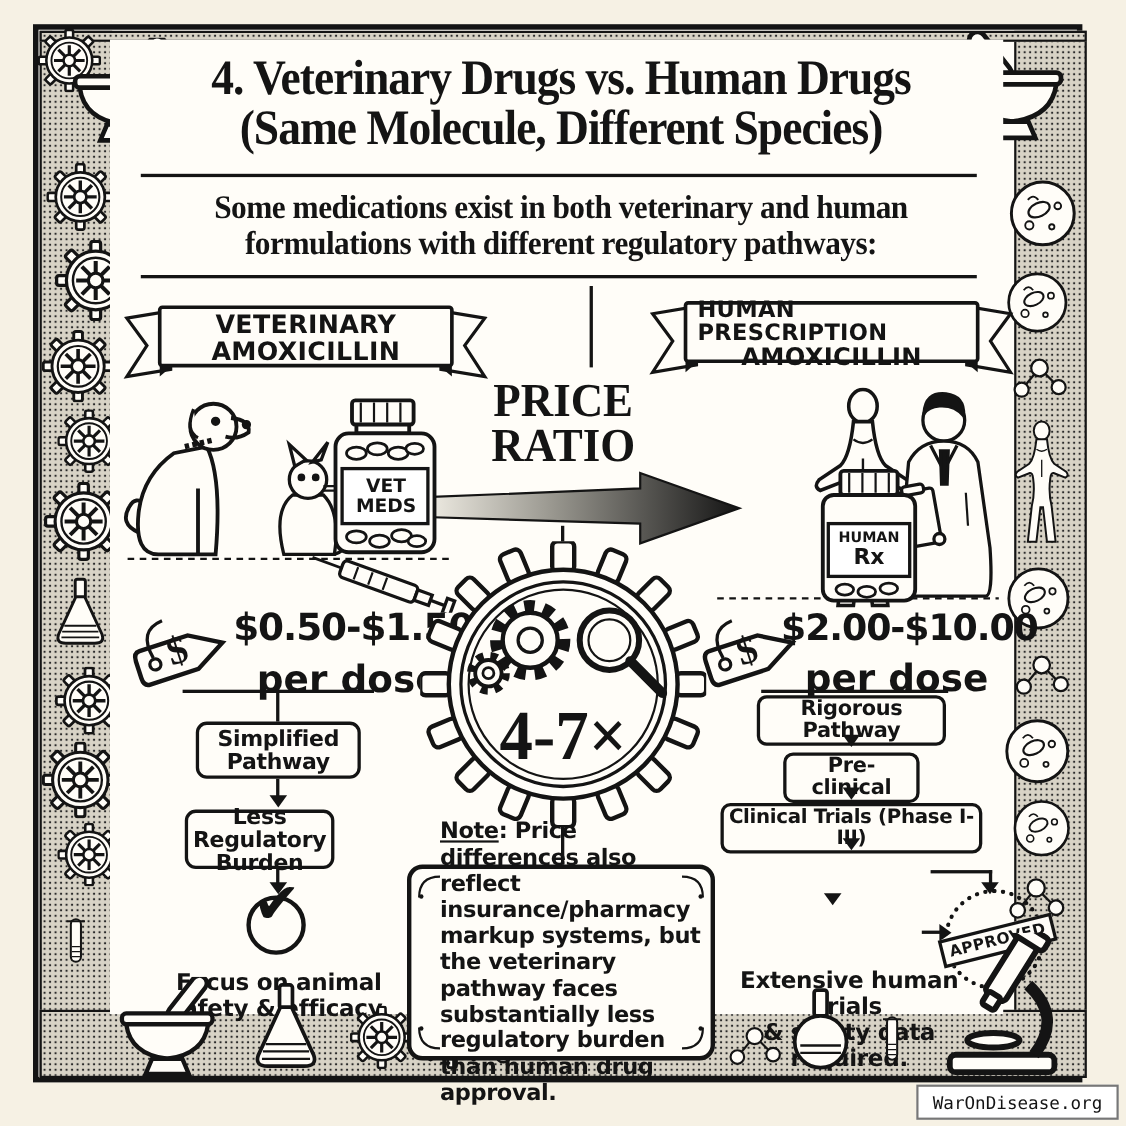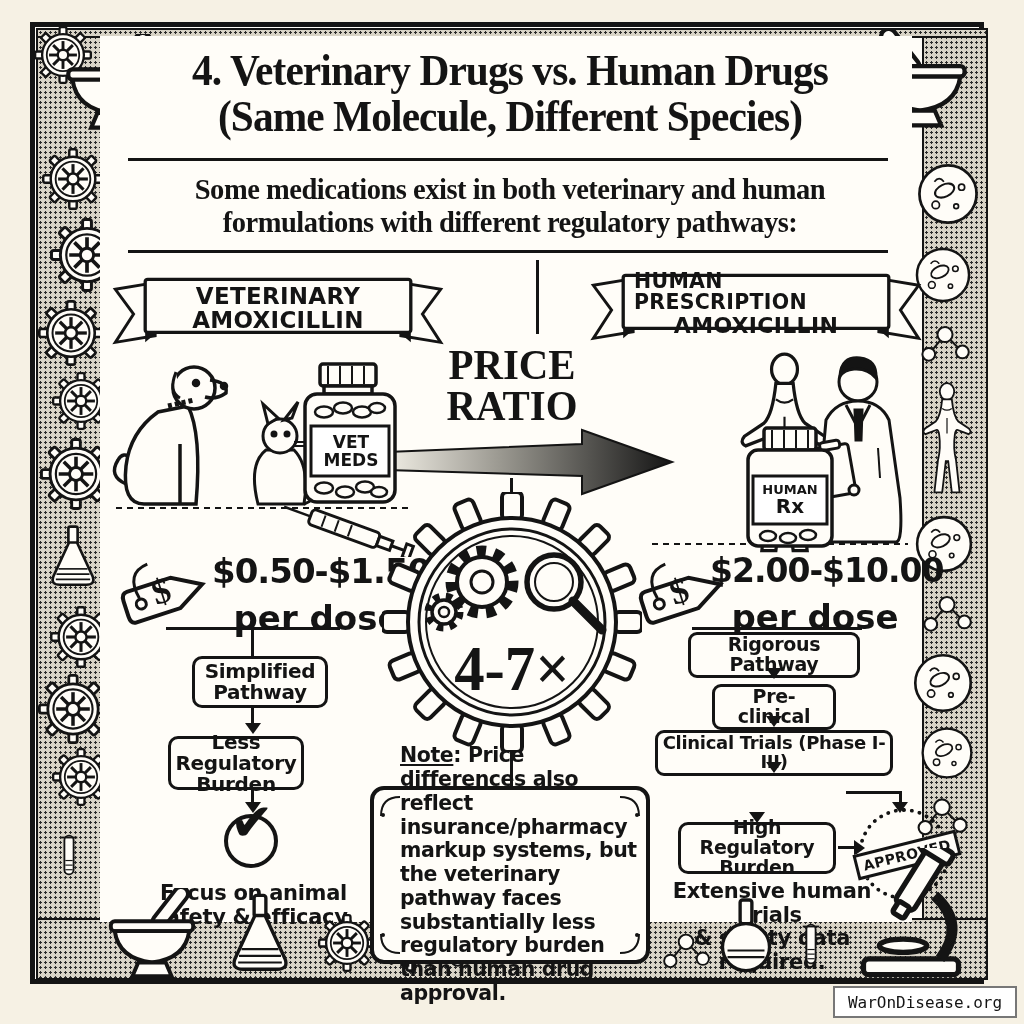--- a/index.html
+++ b/index.html
@@ -429,21 +429,21 @@
     </g>
   </svg>
   <span class="tagdollar" style="left:670px;top:570px">$</span>
   <div class="pricetxt" style="left:710px;top:554px">
     <div class="p1" style="font-size:33px">$2.00-$10.00</div>
     <div class="p2">per dose</div>
   </div>
 
   <div class="hl" style="left:166px;top:627px;width:174px"></div>
   <div class="vplain" style="left:251px;top:627px;height:29px"></div>
-  <div class="fbox" style="left:192px;top:656px;width:136px;height:52px;font-size:20px">Simplified Pathway</div>
+  <div class="fbox" style="left:178px;top:656px;width:150px;height:52px;font-size:20px">Simplified Pathway</div>
   <div class="va" style="left:251px;top:708px;height:16px"></div>
   <div class="fbox" style="left:168px;top:736px;width:136px;height:54px;font-size:20px">Less Regulatory Burden</div>
   <div class="va" style="left:251px;top:790px;height:13px"></div>
   <div class="checkcircle"></div>
   <div class="checkmark">✔</div>
   <div class="caption" style="left:146px;top:882px;width:215px">
     <div>Focus on animal</div>
     <div>safety &amp; efficacy.</div>
   </div>
 
@@ -514,21 +514,20 @@
   <div class="fbox" style="left:688px;top:632px;width:172px;height:36px;font-size:19px;border-radius:9px">Rigorous Pathway</div>
   <div class="tri-down" style="left:766px;top:668px"></div>
   <div class="fbox" style="left:712px;top:684px;width:124px;height:34px;font-size:19px;border-radius:9px">Pre-clinical</div>
   <div class="tri-down" style="left:766px;top:716px"></div>
   <div class="fbox" style="left:655px;top:730px;width:238px;height:34px;font-size:18px;border-radius:9px">Clinical Trials (Phase I-III)</div>
   <div class="tri-down" style="left:766px;top:762px"></div>
   <div class="hl" style="left:846px;top:791px;width:56px"></div>
   <div class="vplain" style="left:899px;top:791px;height:14px"></div>
   <div class="tri-down" style="left:892px;top:802px"></div>
   <div class="tri-down" style="left:749px;top:812px"></div>
-  <div class="fbox" style="left:678px;top:822px;width:158px;height:52px;font-size:19px">High Regulatory Burden</div>
   <div class="hl" style="left:838px;top:846px;width:18px"></div>
   <div class="tri-right" style="left:854px;top:840px"></div>
   <div class="stamp">
     <div class="ring"></div>
     <div class="stxt">APPROVED</div>
   </div>
   <div class="caption" style="left:658px;top:880px;width:228px">
     <div>Extensive human trials</div>
     <div>&amp; safety data required.</div>
   </div>

